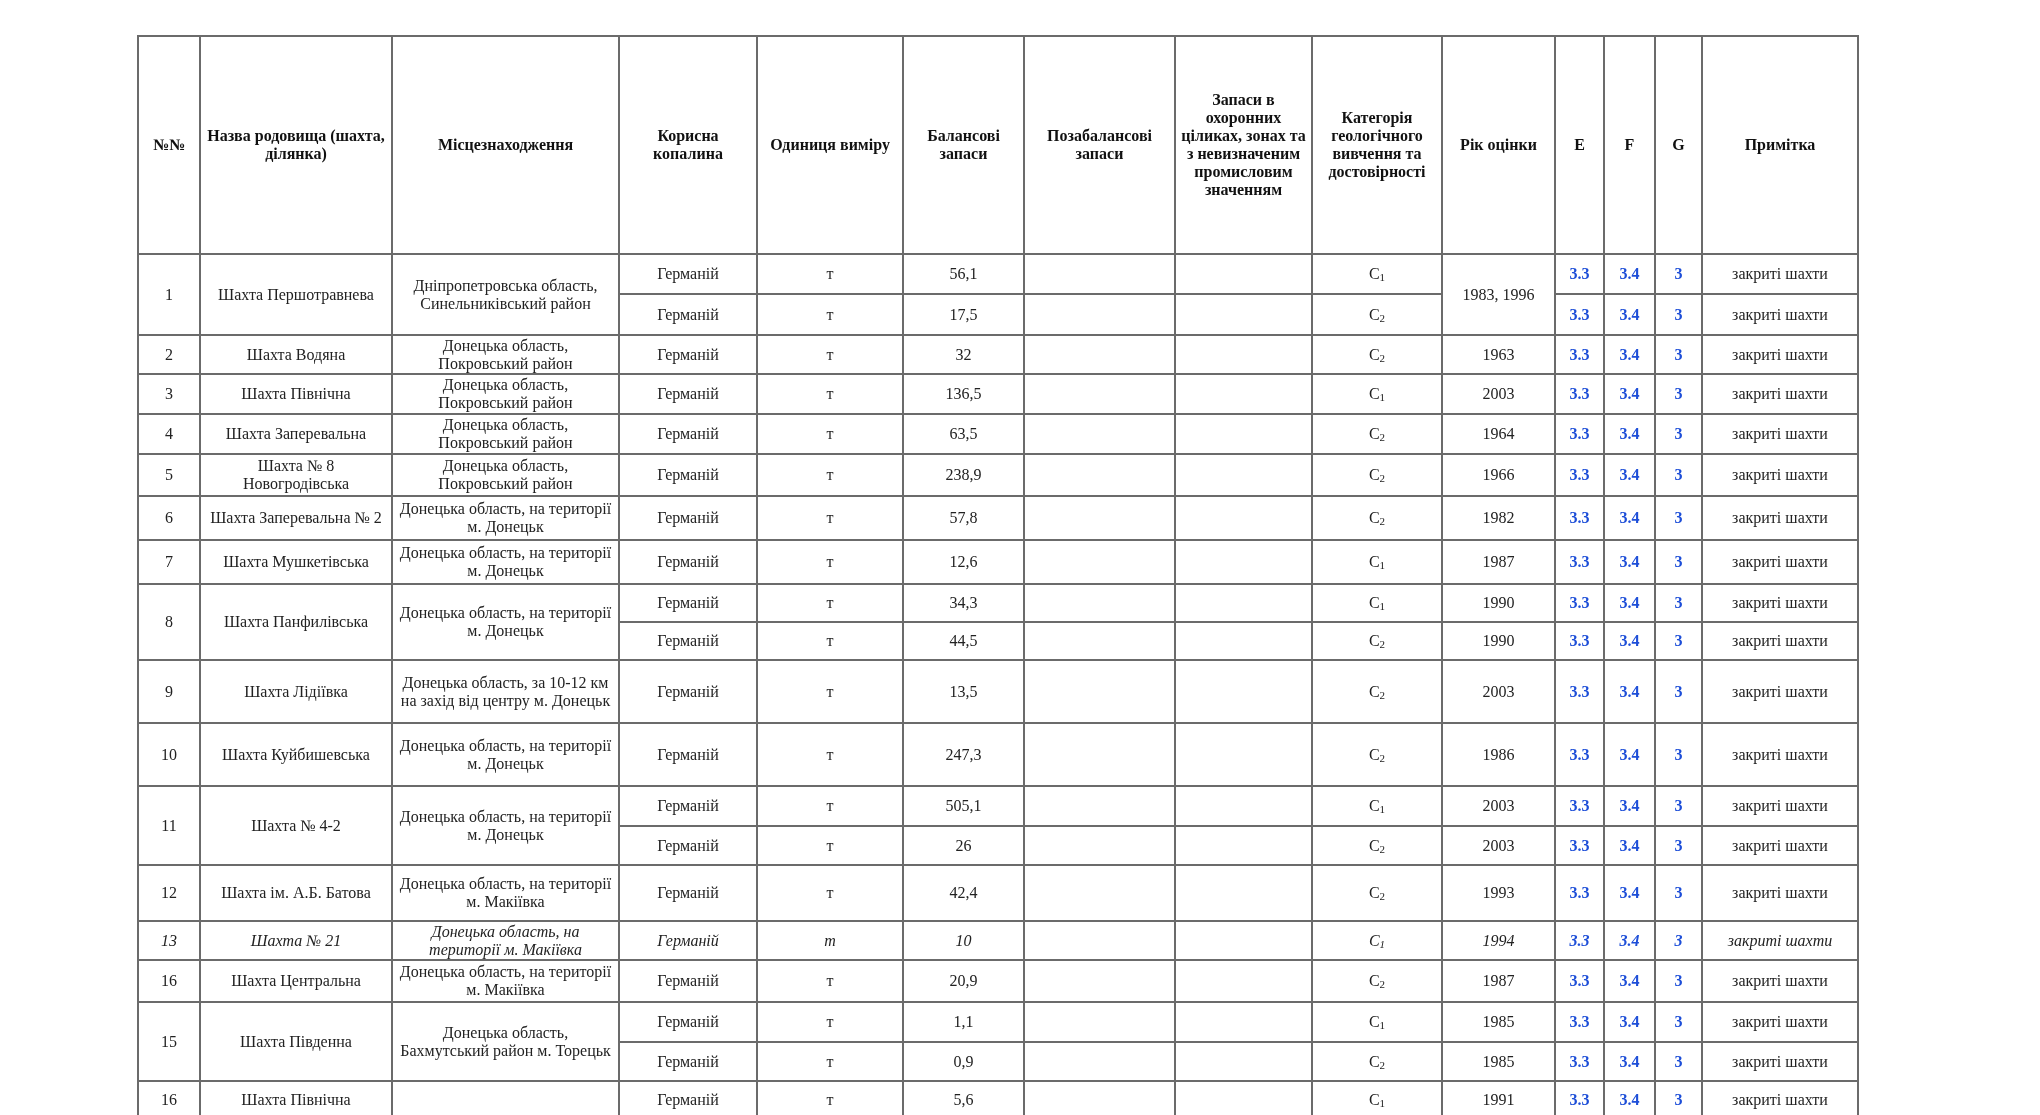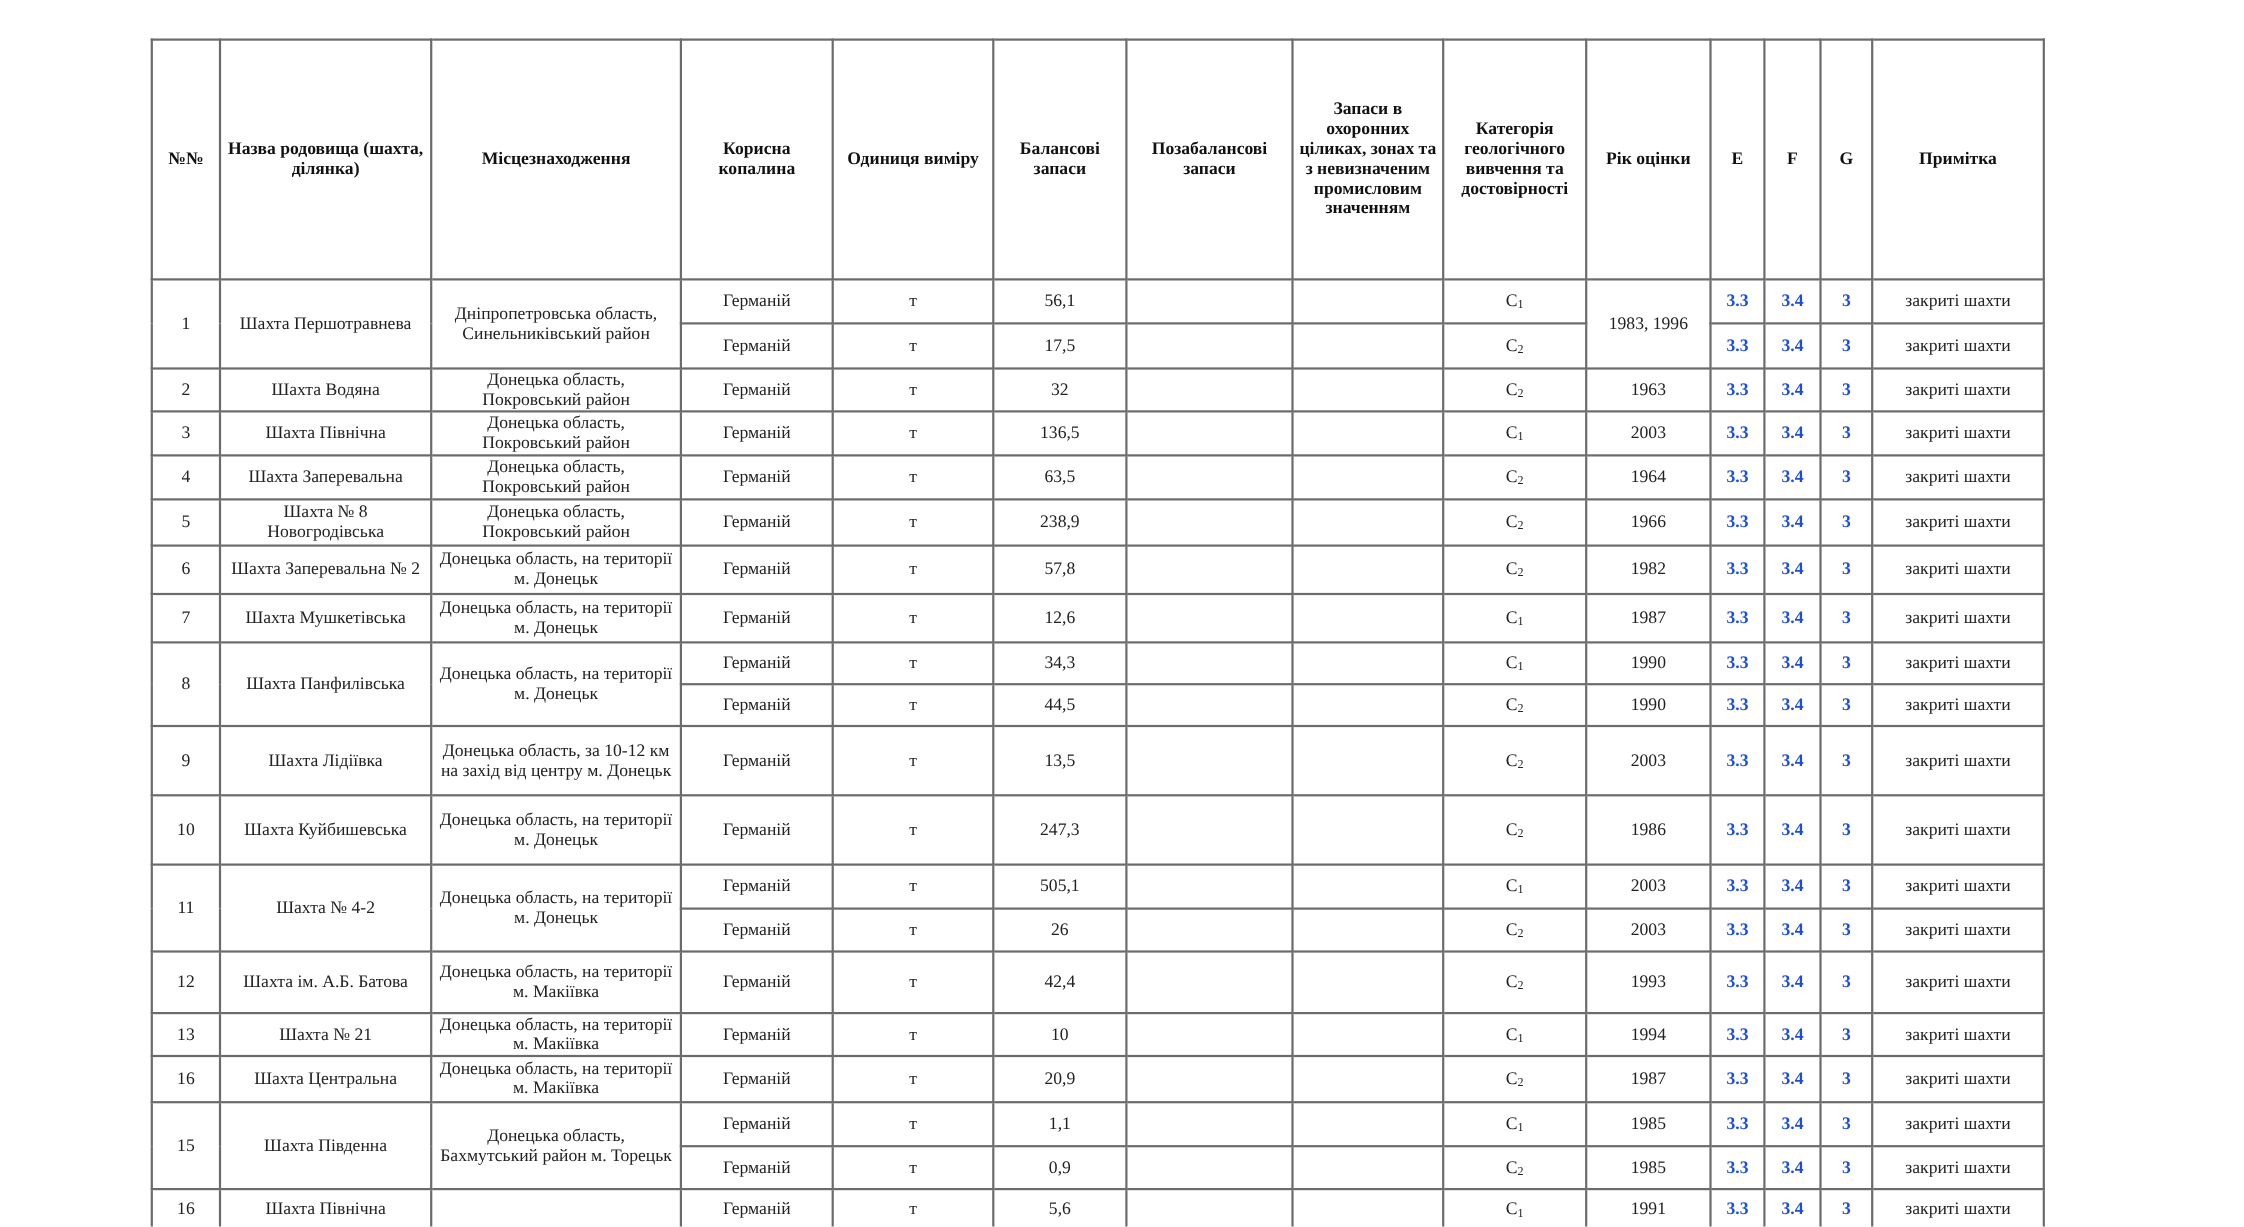--- a/index.html
+++ b/index.html
@@ -314,21 +314,21 @@
         <td>42,4</td>
         <td></td>
         <td></td>
         <td><span>C</span><span class="sub">2</span></td>
         <td>1993</td>
         <td class="bold">3.3</td>
         <td class="bold">3.4</td>
         <td class="bold">3</td>
         <td>закриті шахти</td>
       </tr>
-      <tr style="height: 39px;">
+      <tr style="height: 39px; font-style: italic;">
         <td rowspan="1">13</td>
         <td rowspan="1">Шахта № 21</td>
         <td rowspan="1">Донецька область, на території м. Макіївка</td>
         <td>Германій</td>
         <td>т</td>
         <td>10</td>
         <td></td>
         <td></td>
         <td><span>C</span><span class="sub">1</span></td>
         <td>1994</td>

